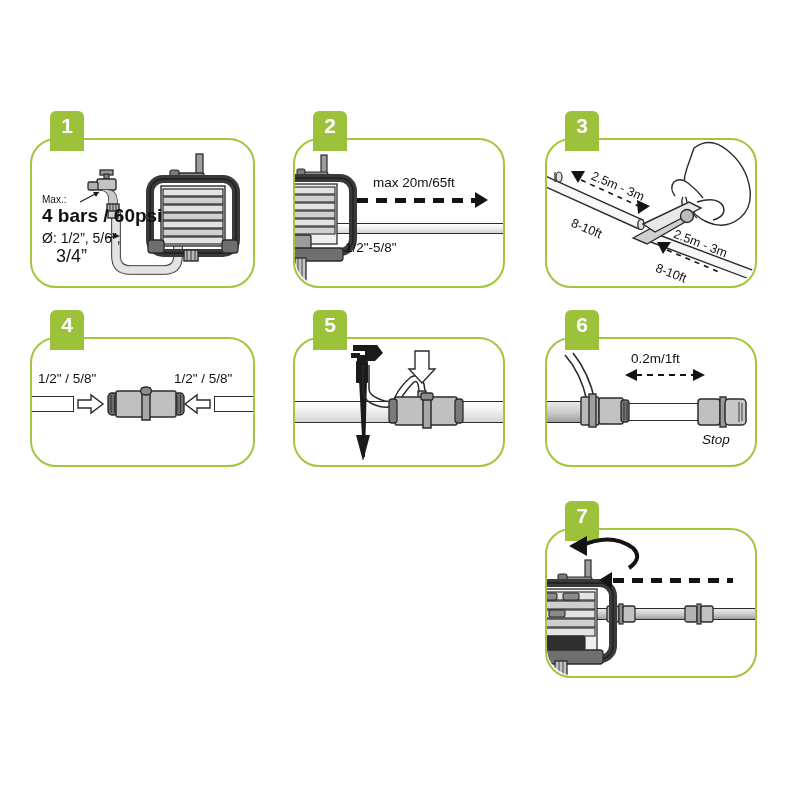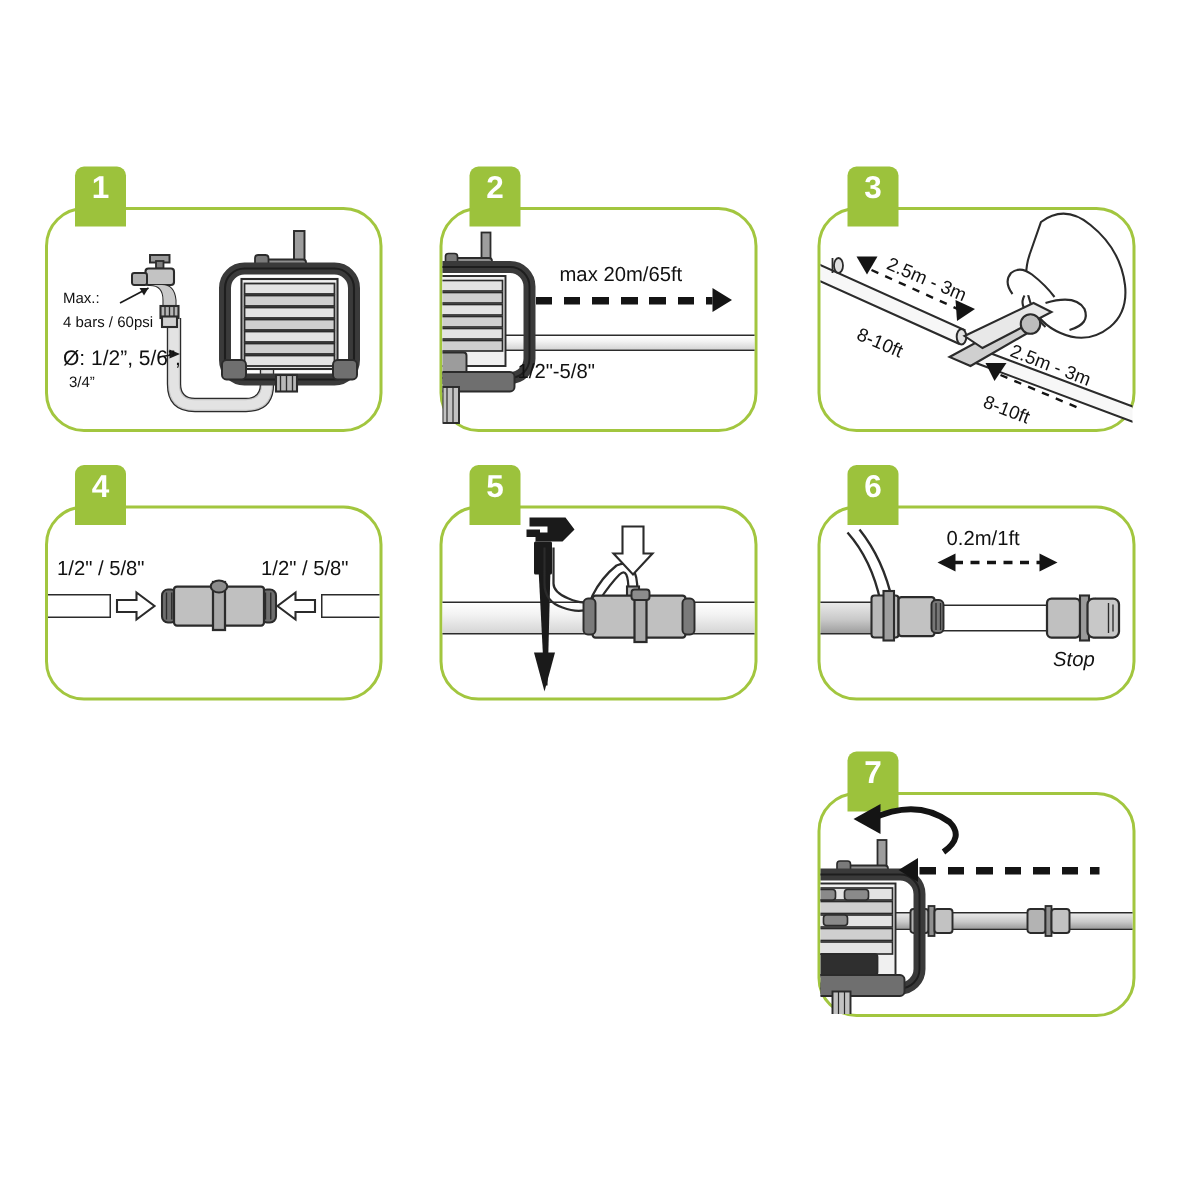--- a/index.html
+++ b/index.html
@@ -27,21 +27,21 @@
     position: absolute;
     box-sizing: border-box;
     border: 2.5px solid #a2c63f;
     border-radius: 26px;
     background: #ffffff;
   }
   .panel-body {
     position: absolute;
     inset: 0;
     overflow: hidden;
-    border-radius: 4px;
+    border-radius: 28px;
   }
   .badge {
     position: absolute;
     top: -29px;
     left: 18px;
     width: 34px;
     height: 40px;
     background: #9cc23c;
     border-radius: 6px 6px 0 0;
     color: #ffffff;
@@ -164,23 +164,23 @@
       </svg>
 
       <svg style="position:absolute;left:0;top:0;" width="225" height="150">
         <line x1="48" y1="62" x2="67" y2="52" stroke="#1a1a1a" stroke-width="1.1"></line>
         <polygon points="67,52 61,52 64,57" fill="#1a1a1a"></polygon>
         <line x1="74" y1="98" x2="86" y2="96" stroke="#1a1a1a" stroke-width="1.1"></line>
         <polygon points="88,96 81,93 81,99" fill="#1a1a1a"></polygon>
       </svg>
 
       <div class="lbl" style="left:10px; top:52px; font-size:10px;">Max.:</div>
-      <div class="lbl" style="left:10px; top:68px; font-size:10px;">4 bars / 60psi</div>
+      <div class="lbl" style="left:10px; top:68px; font-size:19px;font-weight:bold;">4 bars / 60psi</div>
       <div class="lbl" style="left:10px; top:90px; font-size:14px;">Ø: 1/2”, 5/6”,</div>
-      <div class="lbl" style="left:14px; top:108px; font-size:10px;">3/4”</div>
+      <div class="lbl" style="left:24px; top:108px; font-size:18px;">3/4”</div>
     </div>
   </div>
 
   <div class="panel" style="left:293px; top:138px; width:212px; height:150px;">
     <div class="badge">2</div>
     <div class="panel-body">
 
       <div class="tube" style="left:30px; top:83px; width:180px; height:11px;"></div>
 
       <svg class="reel" style="left:-22px; top:12px;" width="112" height="130">

